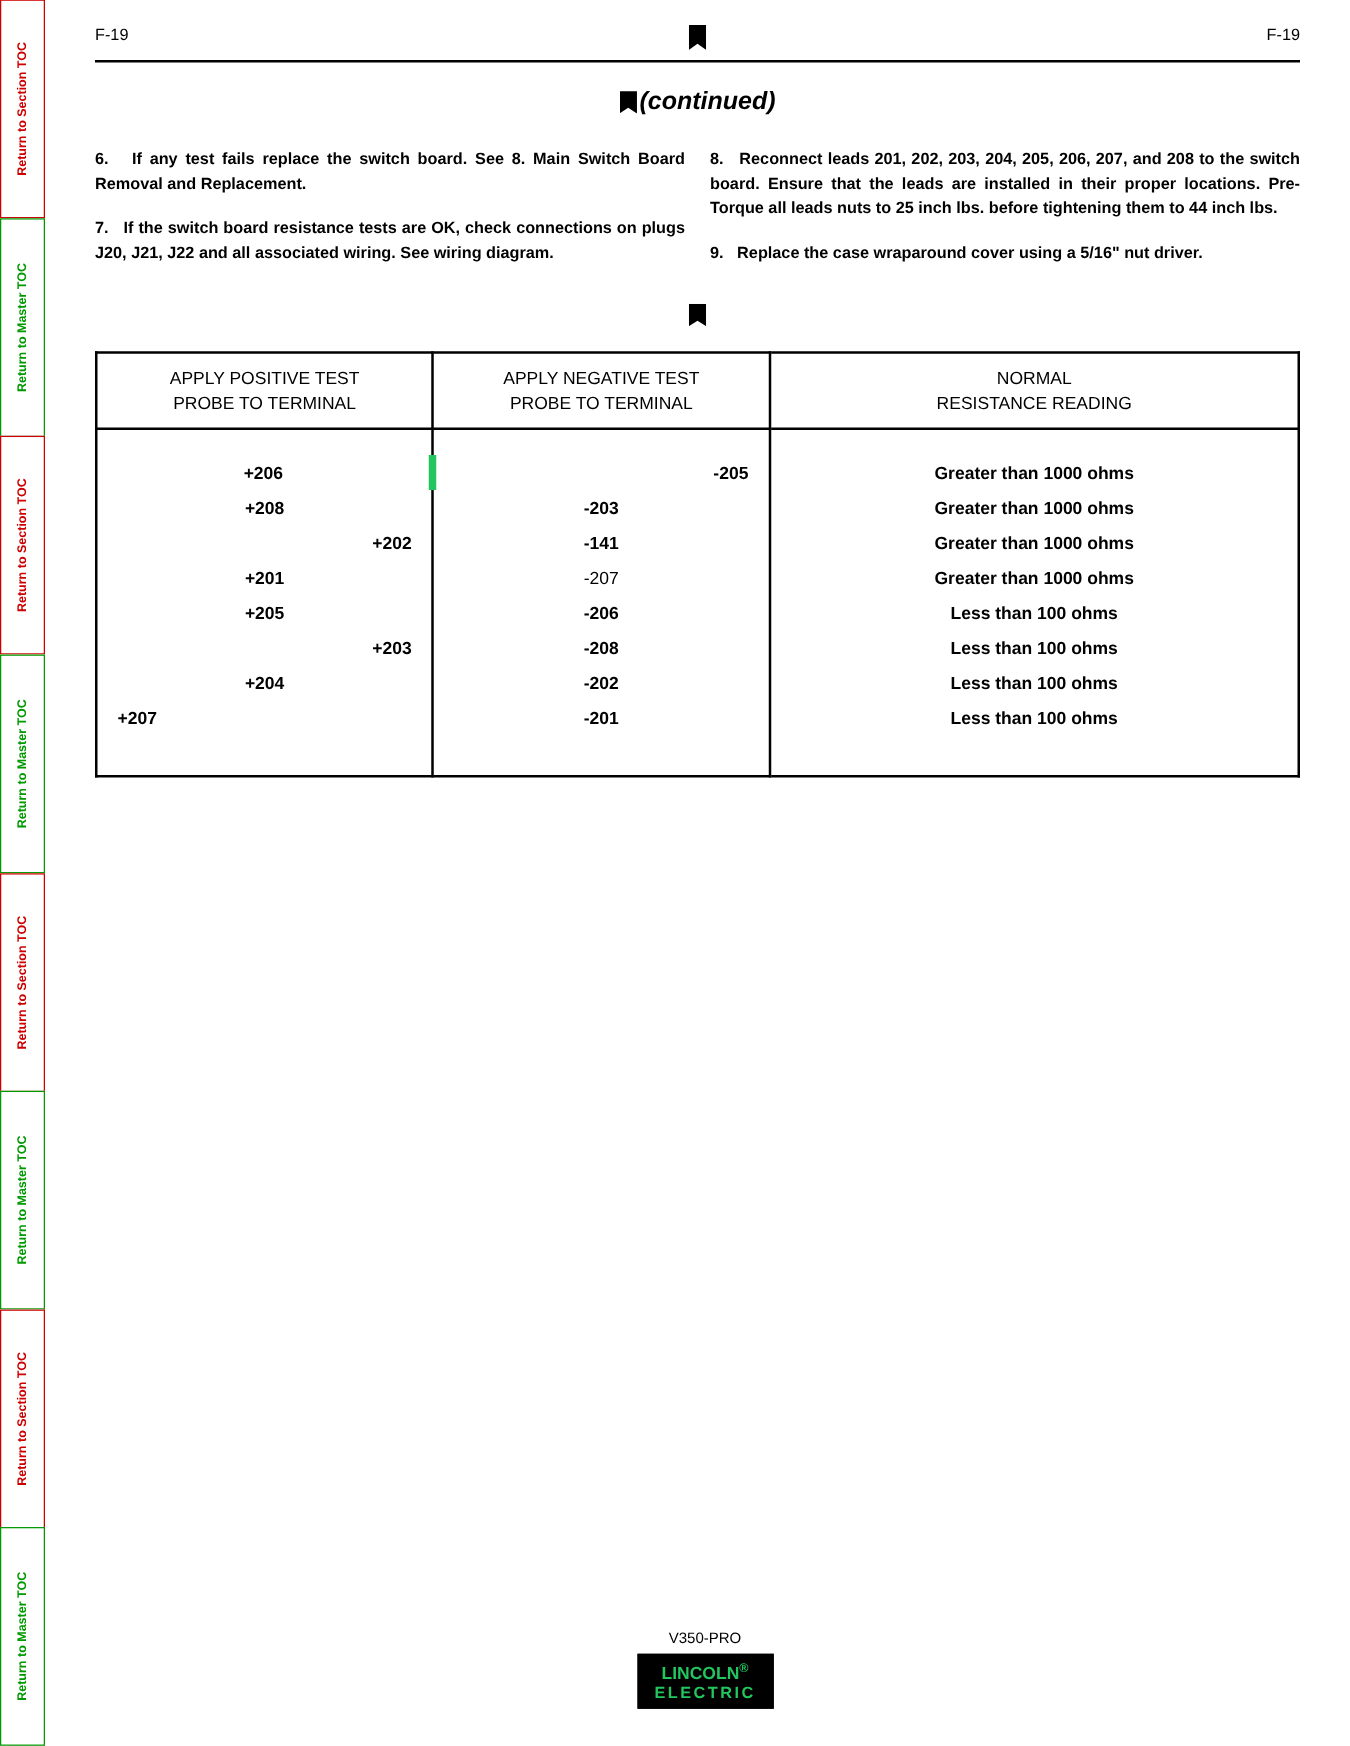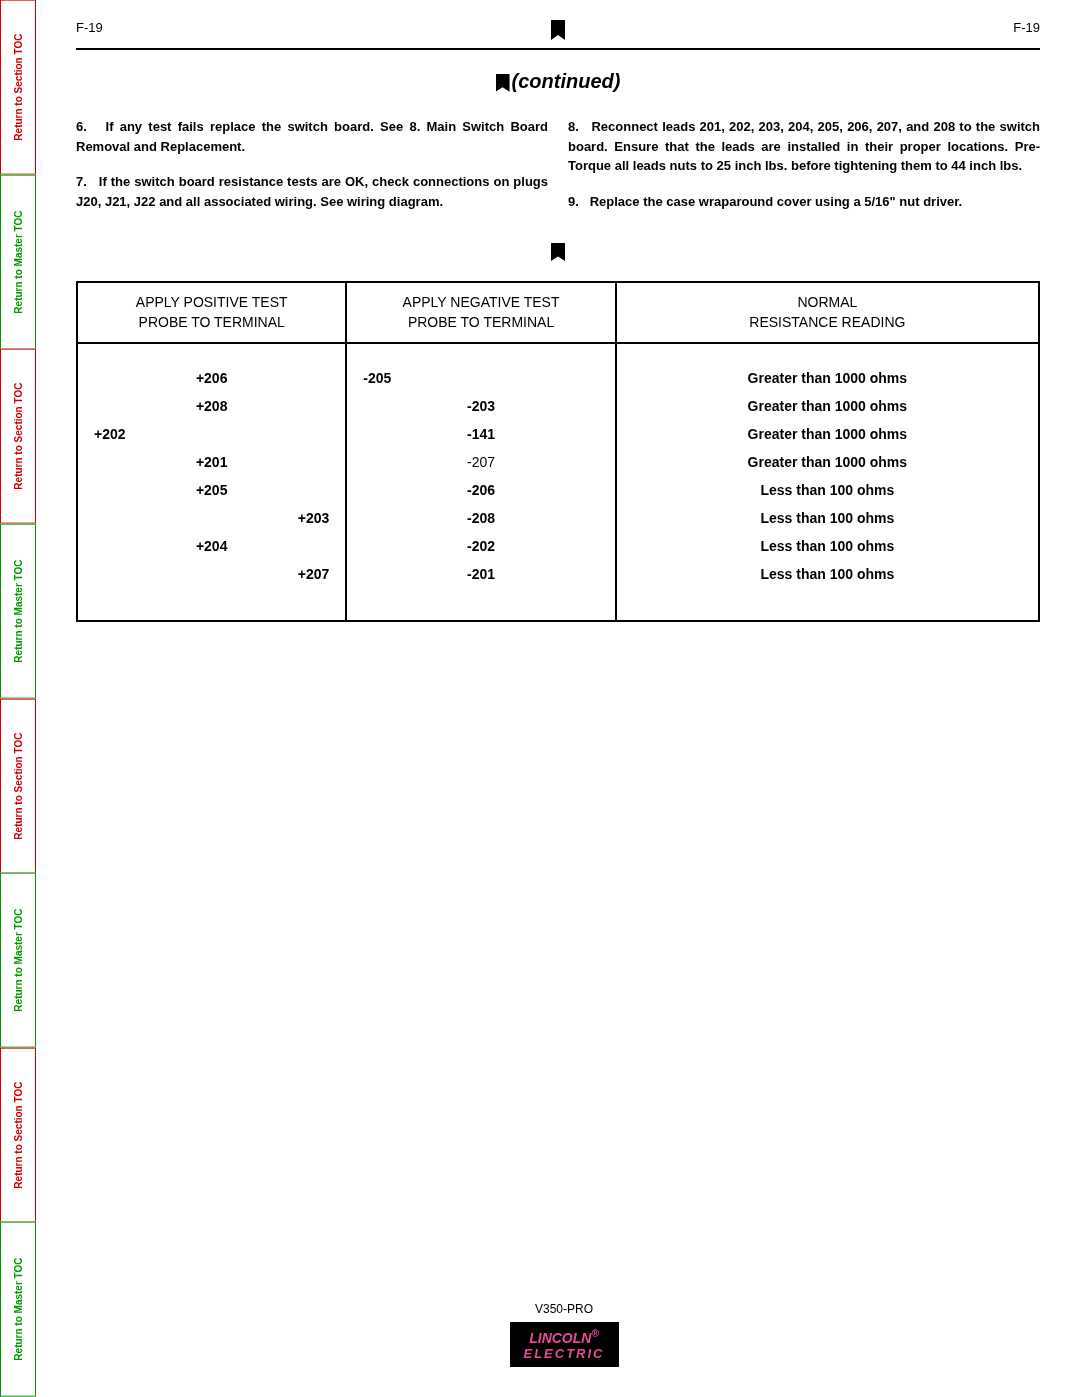--- a/index.html
+++ b/index.html
@@ -164,25 +164,24 @@
     }
     .footer-model {
       font-size: 12px;
       margin-bottom: 6px;
     }
     .lincoln-logo {
       display: inline-block;
       border: 2px solid #000;
       padding: 4px 12px;
       background: #000;
-      color: #ec4899;
+      color: #22c55e;
       font-weight: bold;
       font-size: 14px;
       text-align: center;
-      font-style: italic;
     }
     .lincoln-logo .registered {
       font-size: 10px;
       vertical-align: super;
     }
     .lincoln-logo .sub-text {
       display: block;
       font-size: 13px;
       letter-spacing: 2px;
     }
@@ -270,30 +269,30 @@
       </tr>
     </thead>
     <tbody id="table-body">
     <tr>
           <td style="padding:10px; border-left:2px solid #000; border-right:2px solid #000; border-top:none; border-bottom:none;"></td>
           <td style="padding:10px; border-left:2px solid #000; border-right:2px solid #000; border-top:none; border-bottom:none;"></td>
           <td style="padding:10px; border-left:2px solid #000; border-right:2px solid #000; border-top:none; border-bottom:none;"></td>
         </tr>
         <tr>
       <td style="border-left: 2px solid #000; border-right: 2px solid #000; border-top: none; border-bottom: none; padding: 6px 16px; text-align: center; font-size: 14px; font-weight: bold;">+206</td>
-      <td style="border-left: 2px solid #22c55e; border-right: 2px solid #000; border-top: none; border-bottom: none; padding: 6px 16px; text-align: left; font-size: 14px; font-weight: bold;">-205</td>
+      <td style="border-left: 6px solid #22c55e; border-right: 2px solid #000; border-top: none; border-bottom: none; padding: 6px 16px; text-align: right; font-size: 14px; font-weight: bold;">-205</td>
       <td style="border-left: 2px solid #000; border-right: 2px solid #000; border-top: none; border-bottom: none; padding: 6px 16px; text-align: center; font-size: 14px; font-weight: bold;">Greater than 1000 ohms</td>
     </tr>
         <tr>
       <td style="border-left: 2px solid #000; border-right: 2px solid #000; border-top: none; border-bottom: none; padding: 6px 16px; text-align: center; font-size: 14px; font-weight: bold;">+208</td>
       <td style="border-left: 2px solid #000; border-right: 2px solid #000; border-top: none; border-bottom: none; padding: 6px 16px; text-align: center; font-size: 14px; font-weight: bold;">-203</td>
       <td style="border-left: 2px solid #000; border-right: 2px solid #000; border-top: none; border-bottom: none; padding: 6px 16px; text-align: center; font-size: 14px; font-weight: bold;">Greater than 1000 ohms</td>
     </tr>
         <tr>
-      <td style="border-left: 2px solid #000; border-right: 2px solid #000; border-top: none; border-bottom: none; padding: 6px 16px; text-align: left; font-size: 14px; font-weight: bold;">+202</td>
+      <td style="border-left: 2px solid #000; border-right: 2px solid #000; border-top: none; border-bottom: none; padding: 6px 16px; text-align: right; font-size: 14px; font-weight: bold;">+202</td>
       <td style="border-left: 2px solid #000; border-right: 2px solid #000; border-top: none; border-bottom: none; padding: 6px 16px; text-align: center; font-size: 14px; font-weight: bold;">-141</td>
       <td style="border-left: 2px solid #000; border-right: 2px solid #000; border-top: none; border-bottom: none; padding: 6px 16px; text-align: center; font-size: 14px; font-weight: bold;">Greater than 1000 ohms</td>
     </tr>
         <tr>
       <td style="border-left: 2px solid #000; border-right: 2px solid #000; border-top: none; border-bottom: none; padding: 6px 16px; text-align: center; font-size: 14px; font-weight: bold;">+201</td>
       <td style="border-left: 2px solid #000; border-right: 2px solid #000; border-top: none; border-bottom: none; padding: 6px 16px; text-align: center; font-size: 14px; font-weight: normal;">-207</td>
       <td style="border-left: 2px solid #000; border-right: 2px solid #000; border-top: none; border-bottom: none; padding: 6px 16px; text-align: center; font-size: 14px; font-weight: bold;">Greater than 1000 ohms</td>
     </tr>
         <tr>
       <td style="border-left: 2px solid #000; border-right: 2px solid #000; border-top: none; border-bottom: none; padding: 6px 16px; text-align: center; font-size: 14px; font-weight: bold;">+205</td>
@@ -304,21 +303,21 @@
       <td style="border-left: 2px solid #000; border-right: 2px solid #000; border-top: none; border-bottom: none; padding: 6px 16px; text-align: right; font-size: 14px; font-weight: bold;">+203</td>
       <td style="border-left: 2px solid #000; border-right: 2px solid #000; border-top: none; border-bottom: none; padding: 6px 16px; text-align: center; font-size: 14px; font-weight: bold;">-208</td>
       <td style="border-left: 2px solid #000; border-right: 2px solid #000; border-top: none; border-bottom: none; padding: 6px 16px; text-align: center; font-size: 14px; font-weight: bold;">Less than 100 ohms</td>
     </tr>
         <tr>
       <td style="border-left: 2px solid #000; border-right: 2px solid #000; border-top: none; border-bottom: none; padding: 6px 16px; text-align: center; font-size: 14px; font-weight: bold;">+204</td>
       <td style="border-left: 2px solid #000; border-right: 2px solid #000; border-top: none; border-bottom: none; padding: 6px 16px; text-align: center; font-size: 14px; font-weight: bold;">-202</td>
       <td style="border-left: 2px solid #000; border-right: 2px solid #000; border-top: none; border-bottom: none; padding: 6px 16px; text-align: center; font-size: 14px; font-weight: bold;">Less than 100 ohms</td>
     </tr>
         <tr>
-      <td style="border-left: 2px solid #000; border-right: 2px solid #000; border-top: none; border-bottom: none; padding: 6px 16px; text-align: right; font-size: 14px; font-weight: bold;">+207</td>
+      <td style="border-left: 2px solid #000; border-right: 2px solid #000; border-top: none; border-bottom: none; padding: 6px 16px; text-align: left; font-size: 14px; font-weight: bold;">+207</td>
       <td style="border-left: 2px solid #000; border-right: 2px solid #000; border-top: none; border-bottom: none; padding: 6px 16px; text-align: center; font-size: 14px; font-weight: bold;">-201</td>
       <td style="border-left: 2px solid #000; border-right: 2px solid #000; border-top: none; border-bottom: none; padding: 6px 16px; text-align: center; font-size: 14px; font-weight: bold;">Less than 100 ohms</td>
     </tr>
         <tr>
           <td style="padding:16px; border-left:2px solid #000; border-right:2px solid #000; border-top:none; border-bottom:2px solid #000;"></td>
           <td style="padding:16px; border-left:2px solid #000; border-right:2px solid #000; border-top:none; border-bottom:2px solid #000;"></td>
           <td style="padding:16px; border-left:2px solid #000; border-right:2px solid #000; border-top:none; border-bottom:2px solid #000;"></td>
         </tr>
       </tbody>
   </table>

